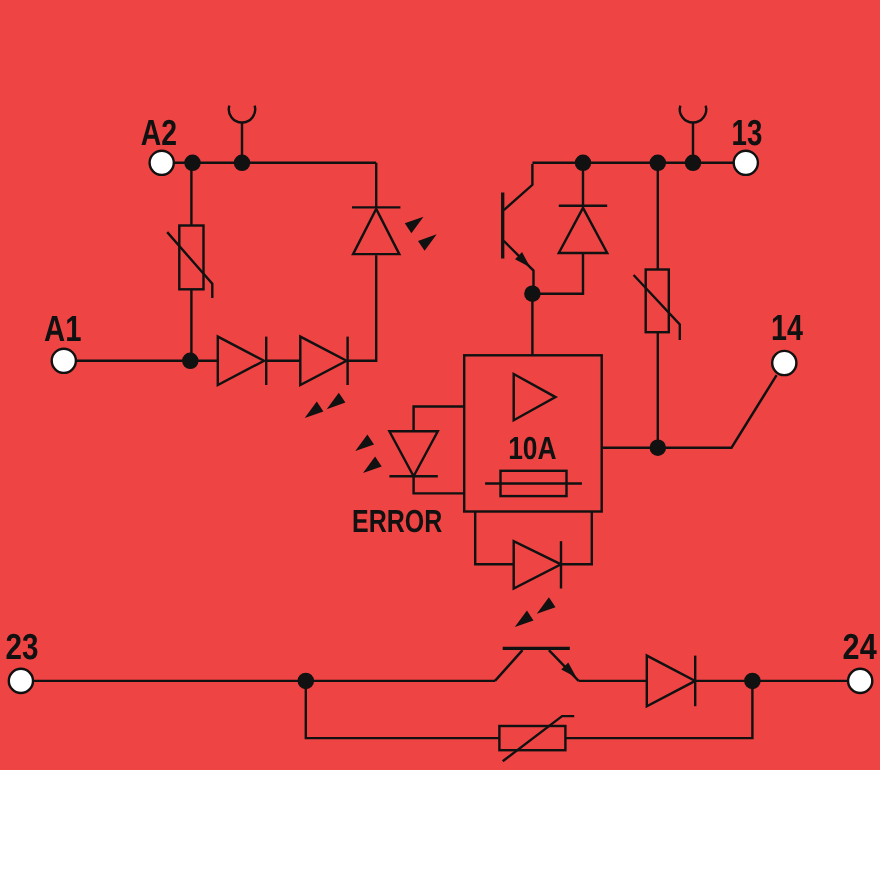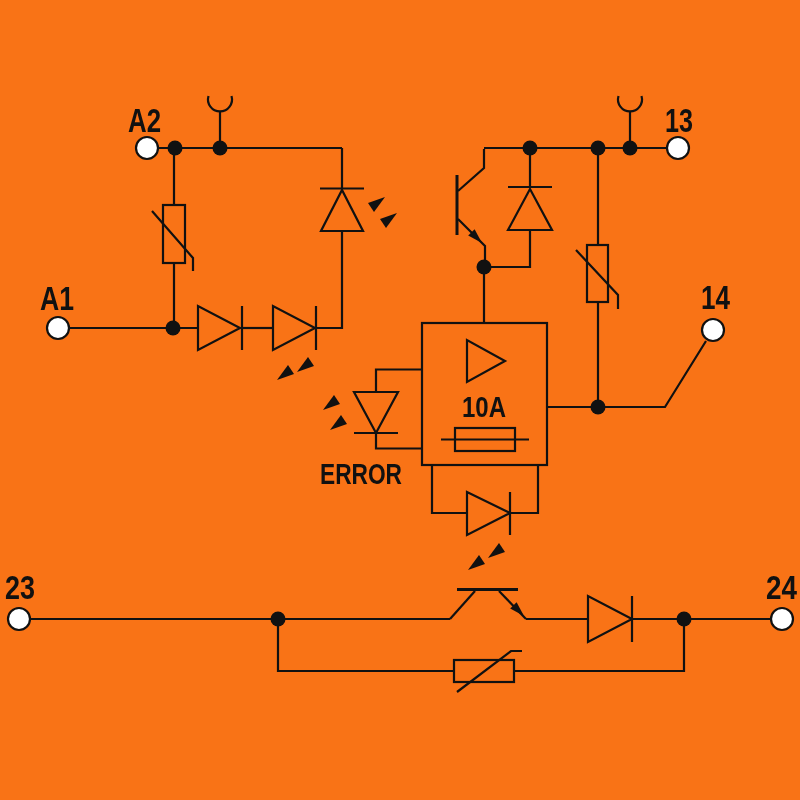--- a/index.html
+++ b/index.html
@@ -5,23 +5,23 @@
   html, body {
     margin: 0;
     padding: 0;
     background: #ffffff;
     width: 800px;
     height: 800px;
     overflow: hidden;
   }
   .stage {
     width: 800px;
-    height: 800px;
+    height: 700px;
     position: relative;
-    background: #f97316;
+    background: #ef4444;
   }
   svg {
     display: block;
   }
   text {
     font-family: "Liberation Sans", "DejaVu Sans", sans-serif;
     font-weight: bold;
   }
 </style>
 </head>

